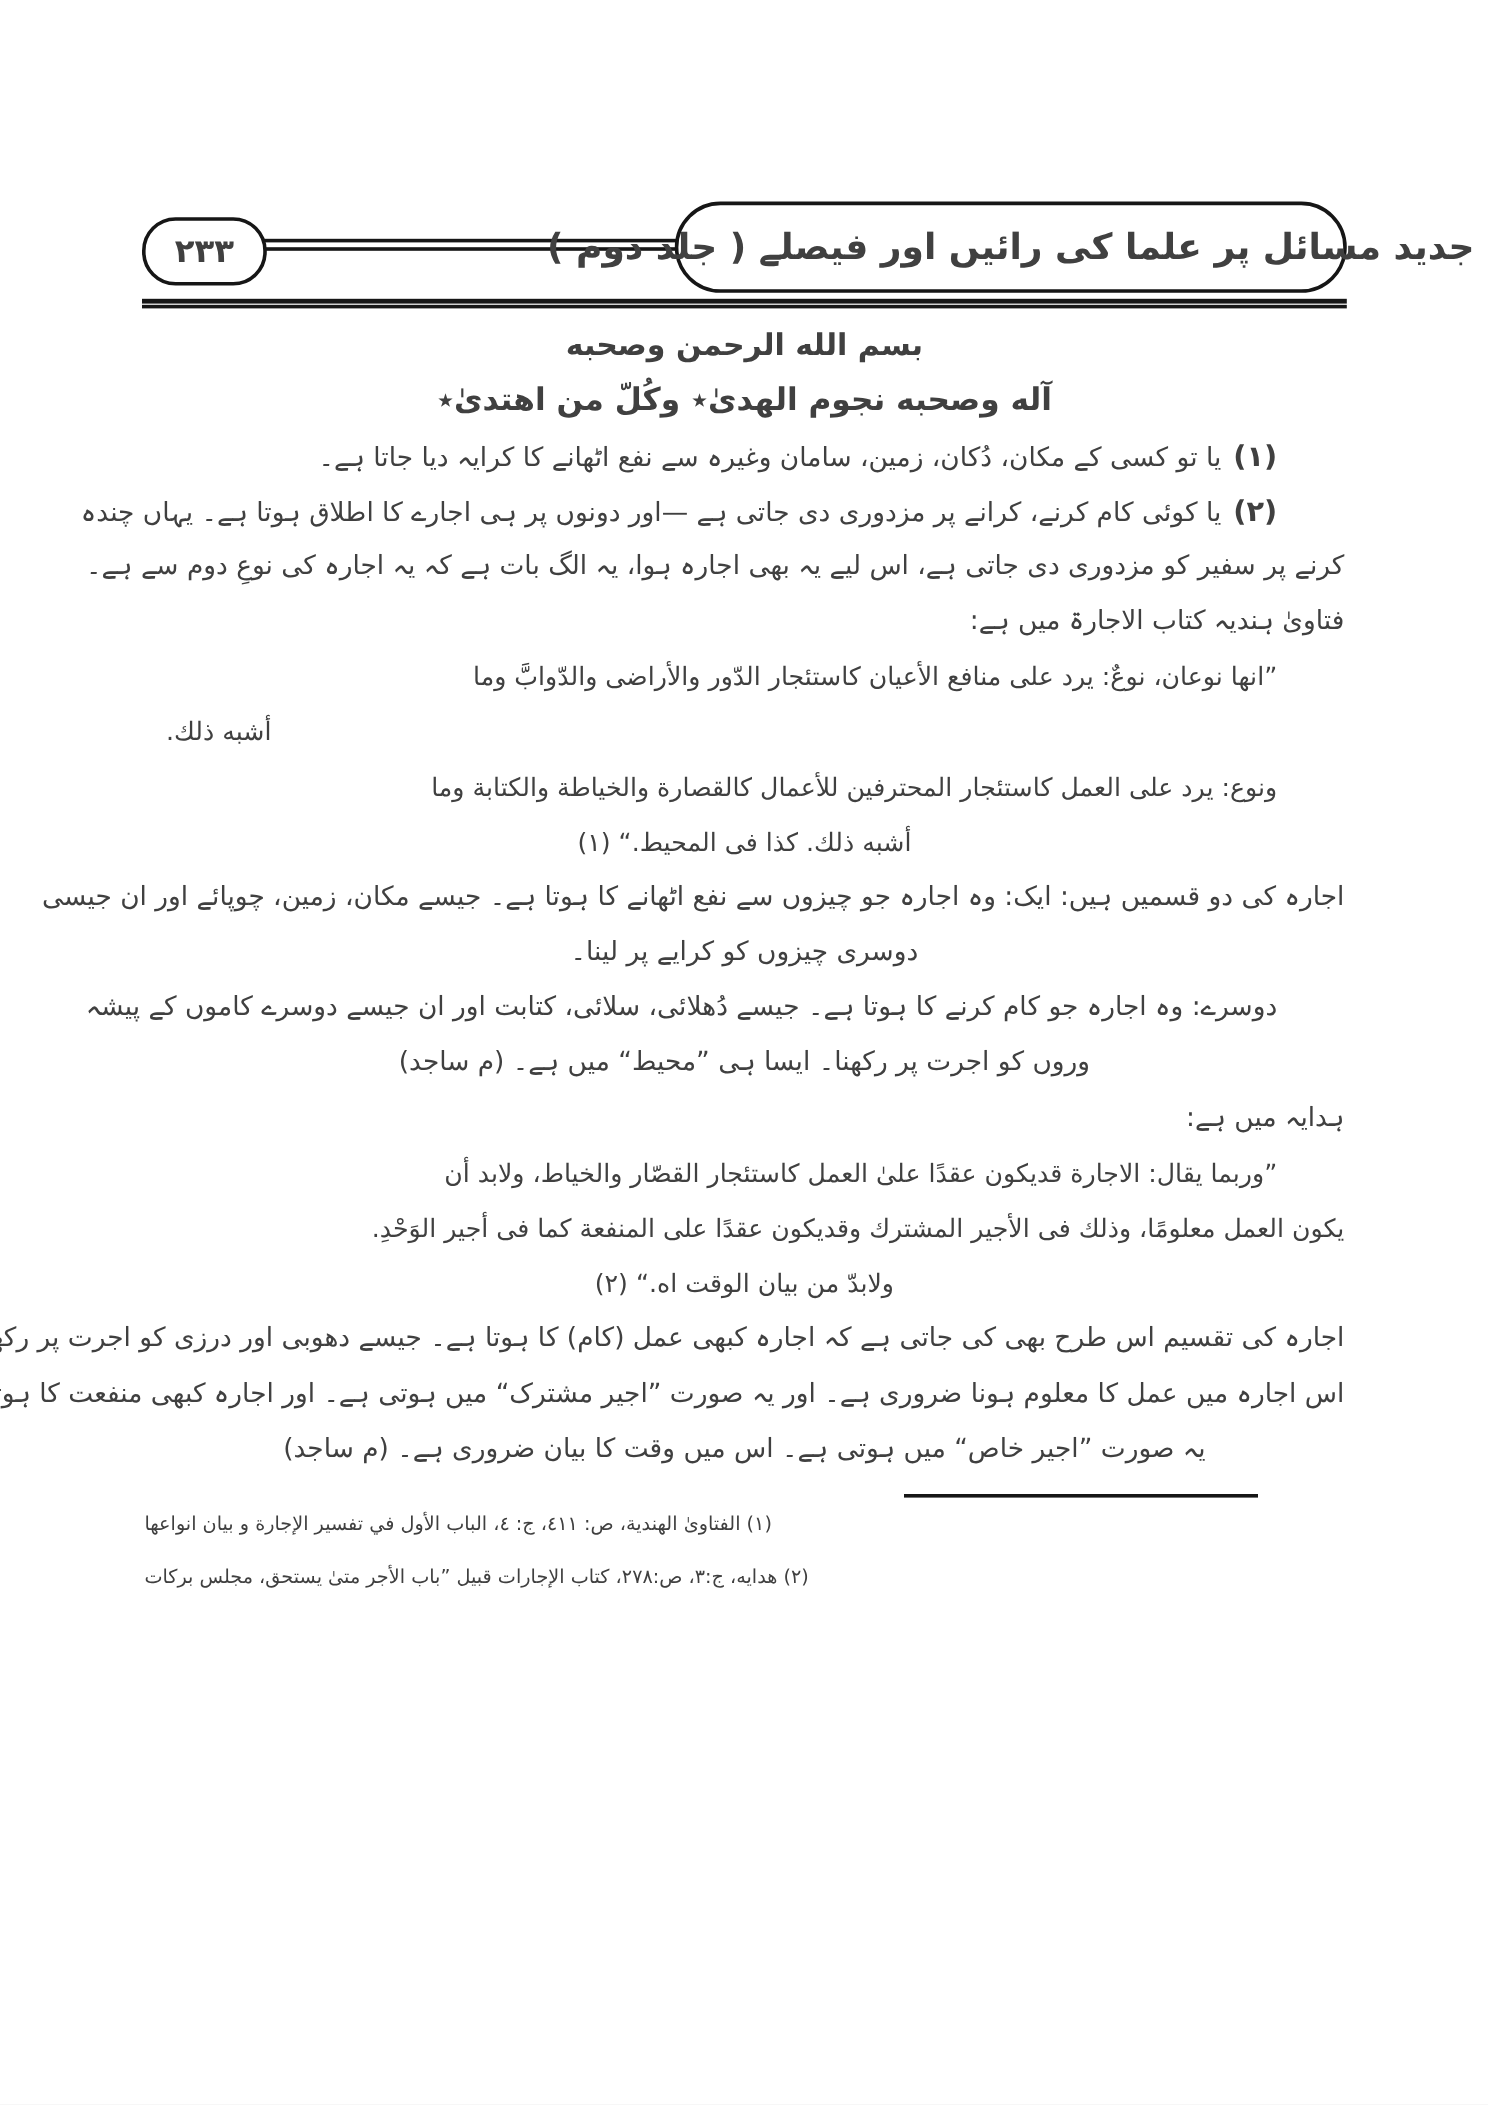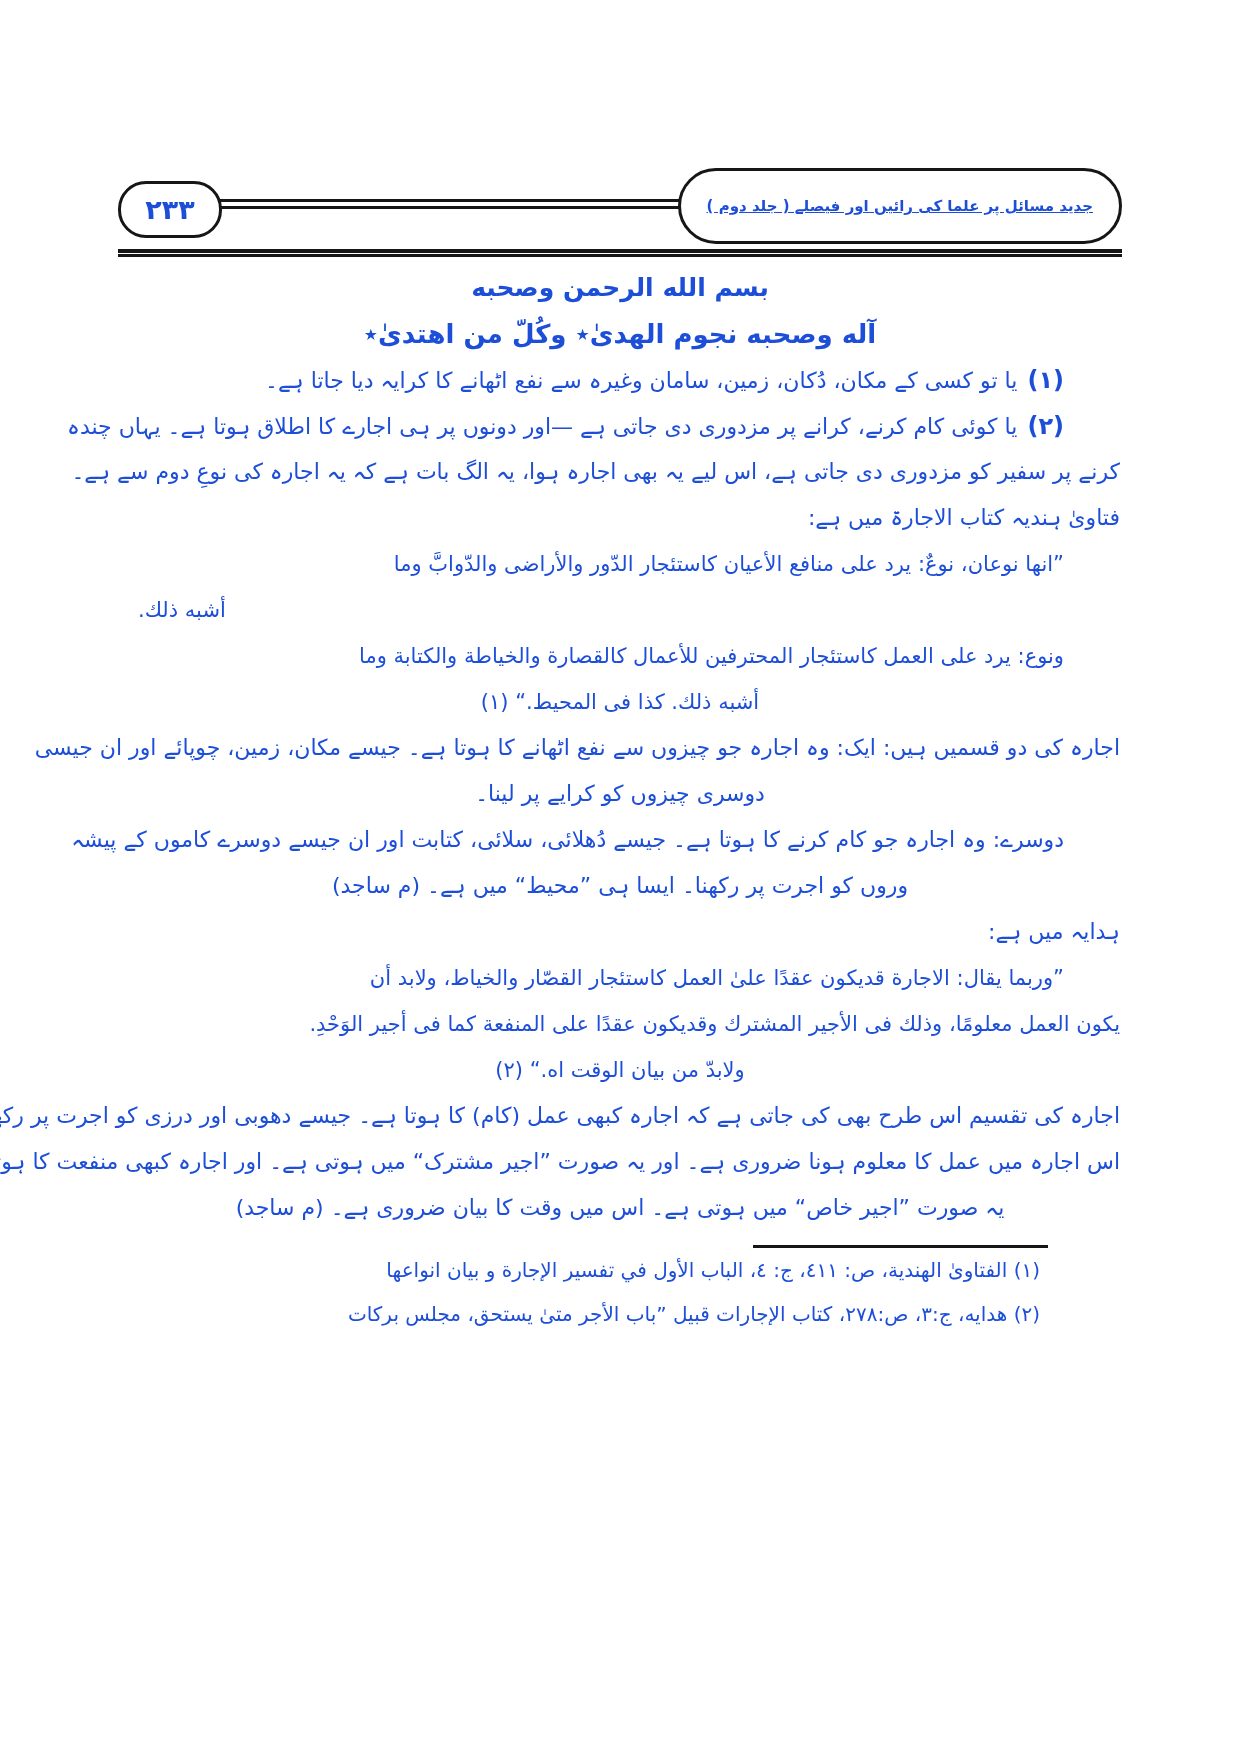--- a/index.html
+++ b/index.html
@@ -1,56 +1,56 @@
 <!DOCTYPE html>
 <html lang="ur" dir="rtl"><head>
 <meta charset="utf-8">
 <style>
   * { margin:0; padding:0; box-sizing:border-box; }
   html,body { background:#e9e9e9; }
   .page {
     width:1240px; height:1754px; margin:0 auto; background:#ffffff;
-    color:#1d4ed8; position:relative; overflow:hidden;
+    color:#404040; position:relative; overflow:hidden;
     font-family:"DejaVu Sans", sans-serif;
   }
   
   .header-wrap { padding:0 118px; margin-top:166px; }
   .header { position:relative; height:80px; }
   .connector {
     position:absolute; left:34px; right:34px; top:33px; height:10px;
     border-top:3px solid #161616; border-bottom:3px solid #161616;
   }
   .badge {
     position:absolute; background:#fff; border:3px solid #161616;
     display:flex; align-items:center; justify-content:center;
     font-weight:bold; z-index:2;
   }
   .page-num-box { left:0; top:15px; width:104px; height:57px; border-radius:28px; font-size:27px; }
   .title-box { right:0; top:2px; height:76px; min-width:330px; max-width:560px;
-    border-radius:38px; padding:0 26px; font-size:15px; white-space:nowrap;text-decoration:underline; }
+    border-radius:38px; padding:0 26px; font-size:30px; white-space:nowrap; }
   .thick-rule { margin-top:3px; height:8px;
     border-top:4px solid #161616; border-bottom:3px solid #161616; }
   
   .content { margin:8px 120px 0; direction:rtl; }
   .line {
     height:46px; line-height:46px; font-size:22px; text-align:right;
     white-space:nowrap;
   }
   .arabic { font-weight:normal; font-size:21px; }
   .hamd   { font-weight:bold; font-size:26px; }
   .bismillah { font-weight:bold; font-size:25px; }
   .center { text-align:center; }
   .left   { text-align:left;margin-left:18px; }
   .indent { padding-right:56px; }
   .item-num { font-weight:bold; margin-left:10px; font-size:24px; }
   
   .footnotes { margin:14px 120px 0; direction:rtl; }
   .footnote-rule { width:295px; margin-left:auto; margin-right:72px;
     border-top:3px solid #161616; height:0; }
-  .footnote { line-height:44px; font-size:20px; text-align:right;
+  .footnote { line-height:44px; font-size:16px; text-align:left;
     padding-right:80px; white-space:nowrap; }
 </style>
 </head>
 <body>
 
 <div class="page">
 
   <div class="header-wrap">
     <div class="header">
       <div class="connector"></div>

